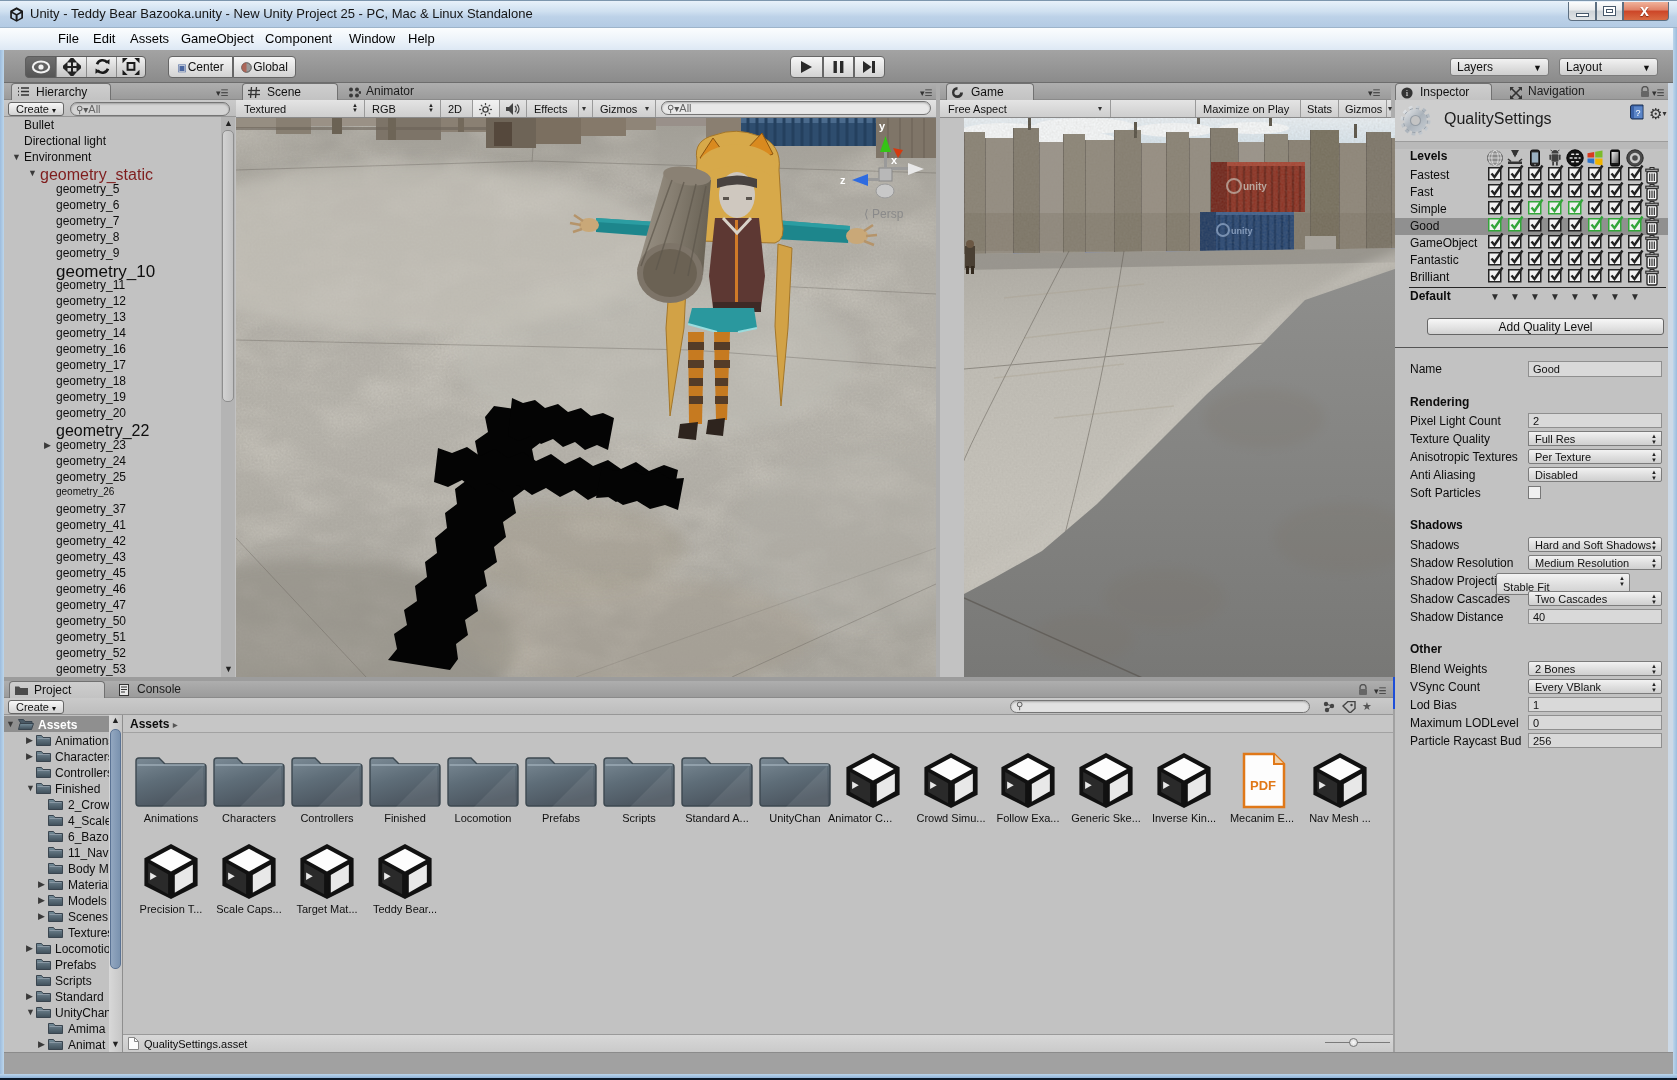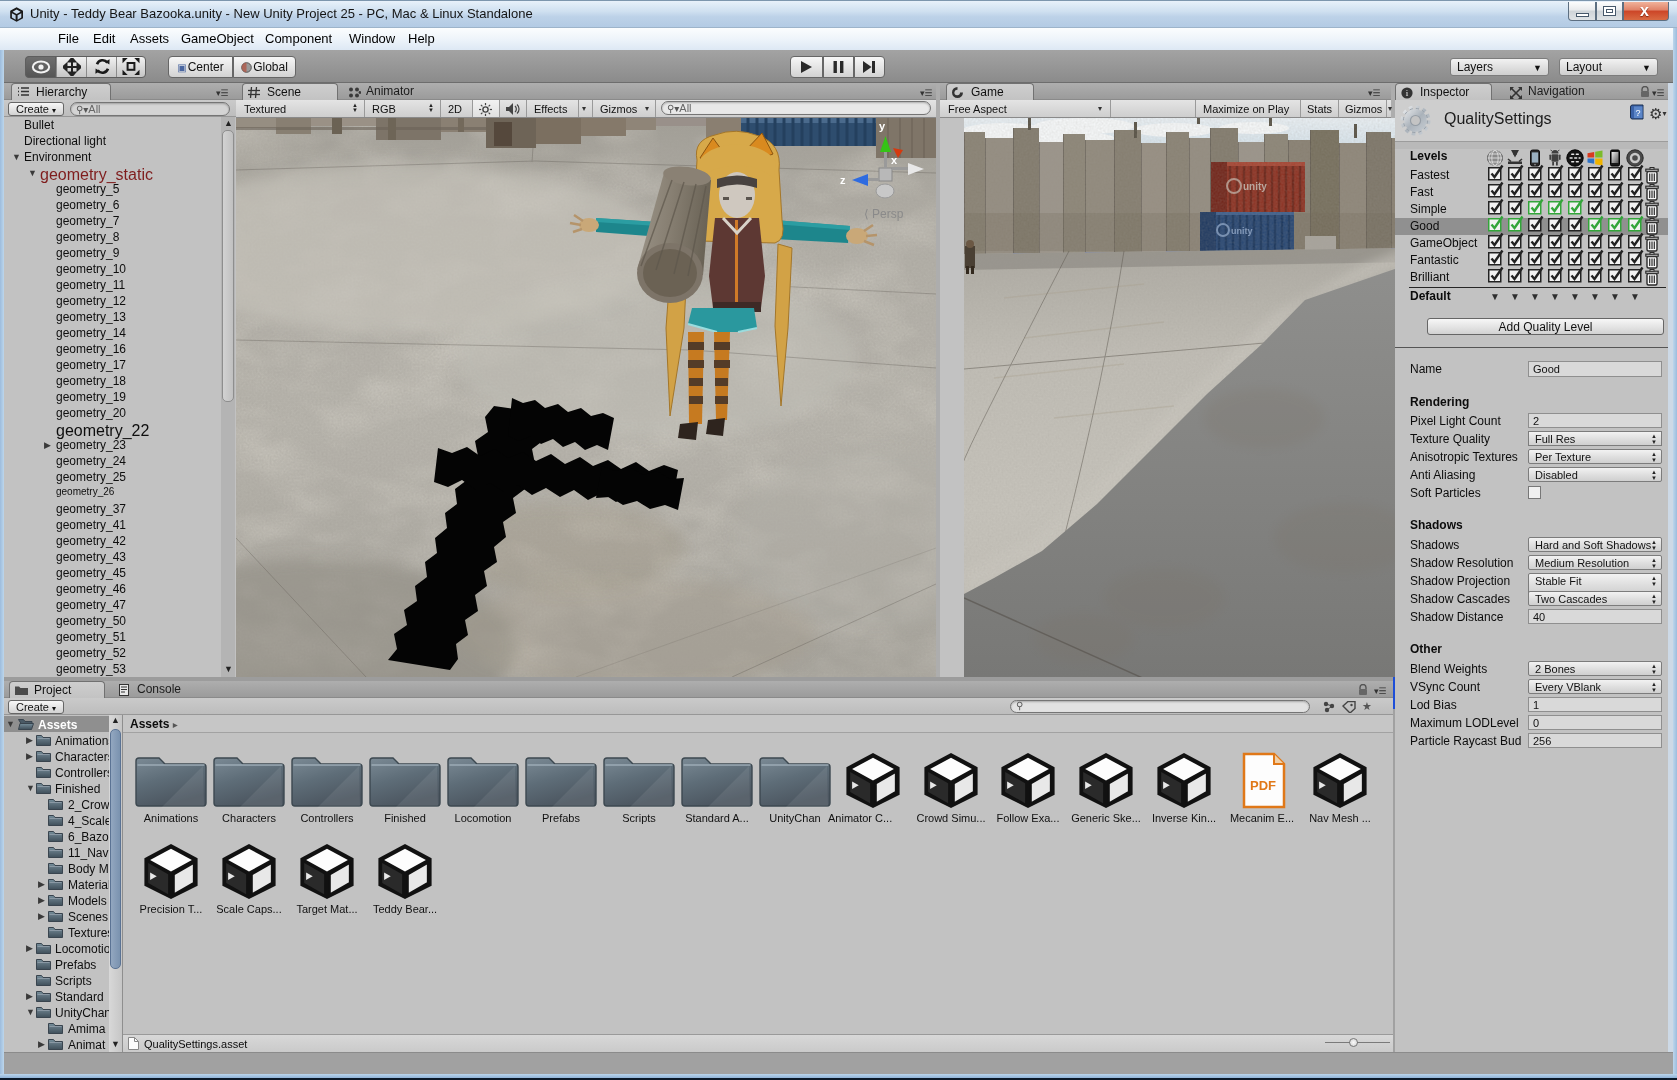--- a/index.html
+++ b/index.html
@@ -140,21 +140,21 @@
 <div class="abs" style="left:20px;top:17px;font-size:12px;color:#0e0e0e">Directional light</div>
 <div class="abs" style="left:8px;top:35px;font-size:9px;color:#3a3a3a">▼</div>
 <div class="abs" style="left:20px;top:33px;font-size:12px;color:#0e0e0e">Environment</div>
 <div class="abs" style="left:24px;top:51px;font-size:9px;color:#3a3a3a">▼</div>
 <div class="abs" style="left:36px;top:49px;font-size:16px;color:#7f1d1d">geometry_static</div>
 <div class="abs" style="left:52px;top:65px;font-size:12px;color:#0e0e0e">geometry_5</div>
 <div class="abs" style="left:52px;top:81px;font-size:12px;color:#0e0e0e">geometry_6</div>
 <div class="abs" style="left:52px;top:97px;font-size:12px;color:#0e0e0e">geometry_7</div>
 <div class="abs" style="left:52px;top:113px;font-size:12px;color:#0e0e0e">geometry_8</div>
 <div class="abs" style="left:52px;top:129px;font-size:12px;color:#0e0e0e">geometry_9</div>
-<div class="abs" style="left:52px;top:145px;font-size:12px;color:#0e0e0e">geometry_10</div>
+<div class="abs" style="left:52px;top:145px;font-size:17px;color:#0e0e0e">geometry_10</div>
 <div class="abs" style="left:52px;top:161px;font-size:12px;color:#0e0e0e">geometry_11</div>
 <div class="abs" style="left:52px;top:177px;font-size:12px;color:#0e0e0e">geometry_12</div>
 <div class="abs" style="left:52px;top:193px;font-size:12px;color:#0e0e0e">geometry_13</div>
 <div class="abs" style="left:52px;top:209px;font-size:12px;color:#0e0e0e">geometry_14</div>
 <div class="abs" style="left:52px;top:225px;font-size:12px;color:#0e0e0e">geometry_16</div>
 <div class="abs" style="left:52px;top:241px;font-size:12px;color:#0e0e0e">geometry_17</div>
 <div class="abs" style="left:52px;top:257px;font-size:12px;color:#0e0e0e">geometry_18</div>
 <div class="abs" style="left:52px;top:273px;font-size:12px;color:#0e0e0e">geometry_19</div>
 <div class="abs" style="left:52px;top:289px;font-size:12px;color:#0e0e0e">geometry_20</div>
 <div class="abs" style="left:52px;top:305px;font-size:16px;color:#0e0e0e">geometry_22</div>
@@ -1003,21 +1003,21 @@
 <div class="lbl" style="left:1410px;top:468px">Anti Aliasing</div>
 <div class="udrop" style="left:1528px;top:467px;width:134px;height:15px;font-size:11px;border-radius:2px;padding-top:1px">Disabled<span class="abs" style="right:4px;top:1px;font-size:6px;color:#222">▲</span><span class="abs" style="right:4px;top:7px;font-size:6px;color:#222">▼</span></div>
 <div class="lbl" style="left:1410px;top:486px">Soft Particles</div>
 <div class="abs" style="left:1528px;top:486px;width:13px;height:13px;background:#f0f0f0;border:1px solid #777"></div>
 <div class="lbl bold" style="left:1410px;top:518px">Shadows</div>
 <div class="lbl" style="left:1410px;top:538px">Shadows</div>
 <div class="udrop" style="left:1528px;top:537px;width:134px;height:15px;font-size:11px;border-radius:2px;padding-top:1px">Hard and Soft Shadows<span class="abs" style="right:4px;top:1px;font-size:6px;color:#222">▲</span><span class="abs" style="right:4px;top:7px;font-size:6px;color:#222">▼</span></div>
 <div class="lbl" style="left:1410px;top:556px">Shadow Resolution</div>
 <div class="udrop" style="left:1528px;top:555px;width:134px;height:15px;font-size:11px;border-radius:2px;padding-top:1px">Medium Resolution<span class="abs" style="right:4px;top:1px;font-size:6px;color:#222">▲</span><span class="abs" style="right:4px;top:7px;font-size:6px;color:#222">▼</span></div>
 <div class="lbl" style="left:1410px;top:574px">Shadow Projection</div>
-<div class="udrop" style="left:1528px;top:573px;width:134px;height:22px;font-size:11px;border-radius:2px;padding-top:1px">Stable Fit<span class="abs" style="right:4px;top:1px;font-size:6px;color:#222">▲</span><span class="abs" style="right:4px;top:7px;font-size:6px;color:#222">▼</span></div>
+<div class="udrop" style="left:1496px;top:573px;width:134px;height:22px;font-size:11px;border-radius:2px;padding-top:7px">Stable Fit<span class="abs" style="right:4px;top:1px;font-size:6px;color:#222">▲</span><span class="abs" style="right:4px;top:7px;font-size:6px;color:#222">▼</span></div>
 <div class="lbl" style="left:1410px;top:592px">Shadow Cascades</div>
 <div class="udrop" style="left:1528px;top:591px;width:134px;height:15px;font-size:11px;border-radius:2px;padding-top:1px">Two Cascades<span class="abs" style="right:4px;top:1px;font-size:6px;color:#222">▲</span><span class="abs" style="right:4px;top:7px;font-size:6px;color:#222">▼</span></div>
 <div class="lbl" style="left:1410px;top:610px">Shadow Distance</div>
 <div class="ufield" style="left:1528px;top:609px;width:134px;height:15px">40</div>
 <div class="lbl bold" style="left:1410px;top:642px">Other</div>
 <div class="lbl" style="left:1410px;top:662px">Blend Weights</div>
 <div class="udrop" style="left:1528px;top:661px;width:134px;height:15px;font-size:11px;border-radius:2px;padding-top:1px">2 Bones<span class="abs" style="right:4px;top:1px;font-size:6px;color:#222">▲</span><span class="abs" style="right:4px;top:7px;font-size:6px;color:#222">▼</span></div>
 <div class="lbl" style="left:1410px;top:680px">VSync Count</div>
 <div class="udrop" style="left:1528px;top:679px;width:134px;height:15px;font-size:11px;border-radius:2px;padding-top:1px">Every VBlank<span class="abs" style="right:4px;top:1px;font-size:6px;color:#222">▲</span><span class="abs" style="right:4px;top:7px;font-size:6px;color:#222">▼</span></div>
 <div class="lbl" style="left:1410px;top:698px">Lod Bias</div>

